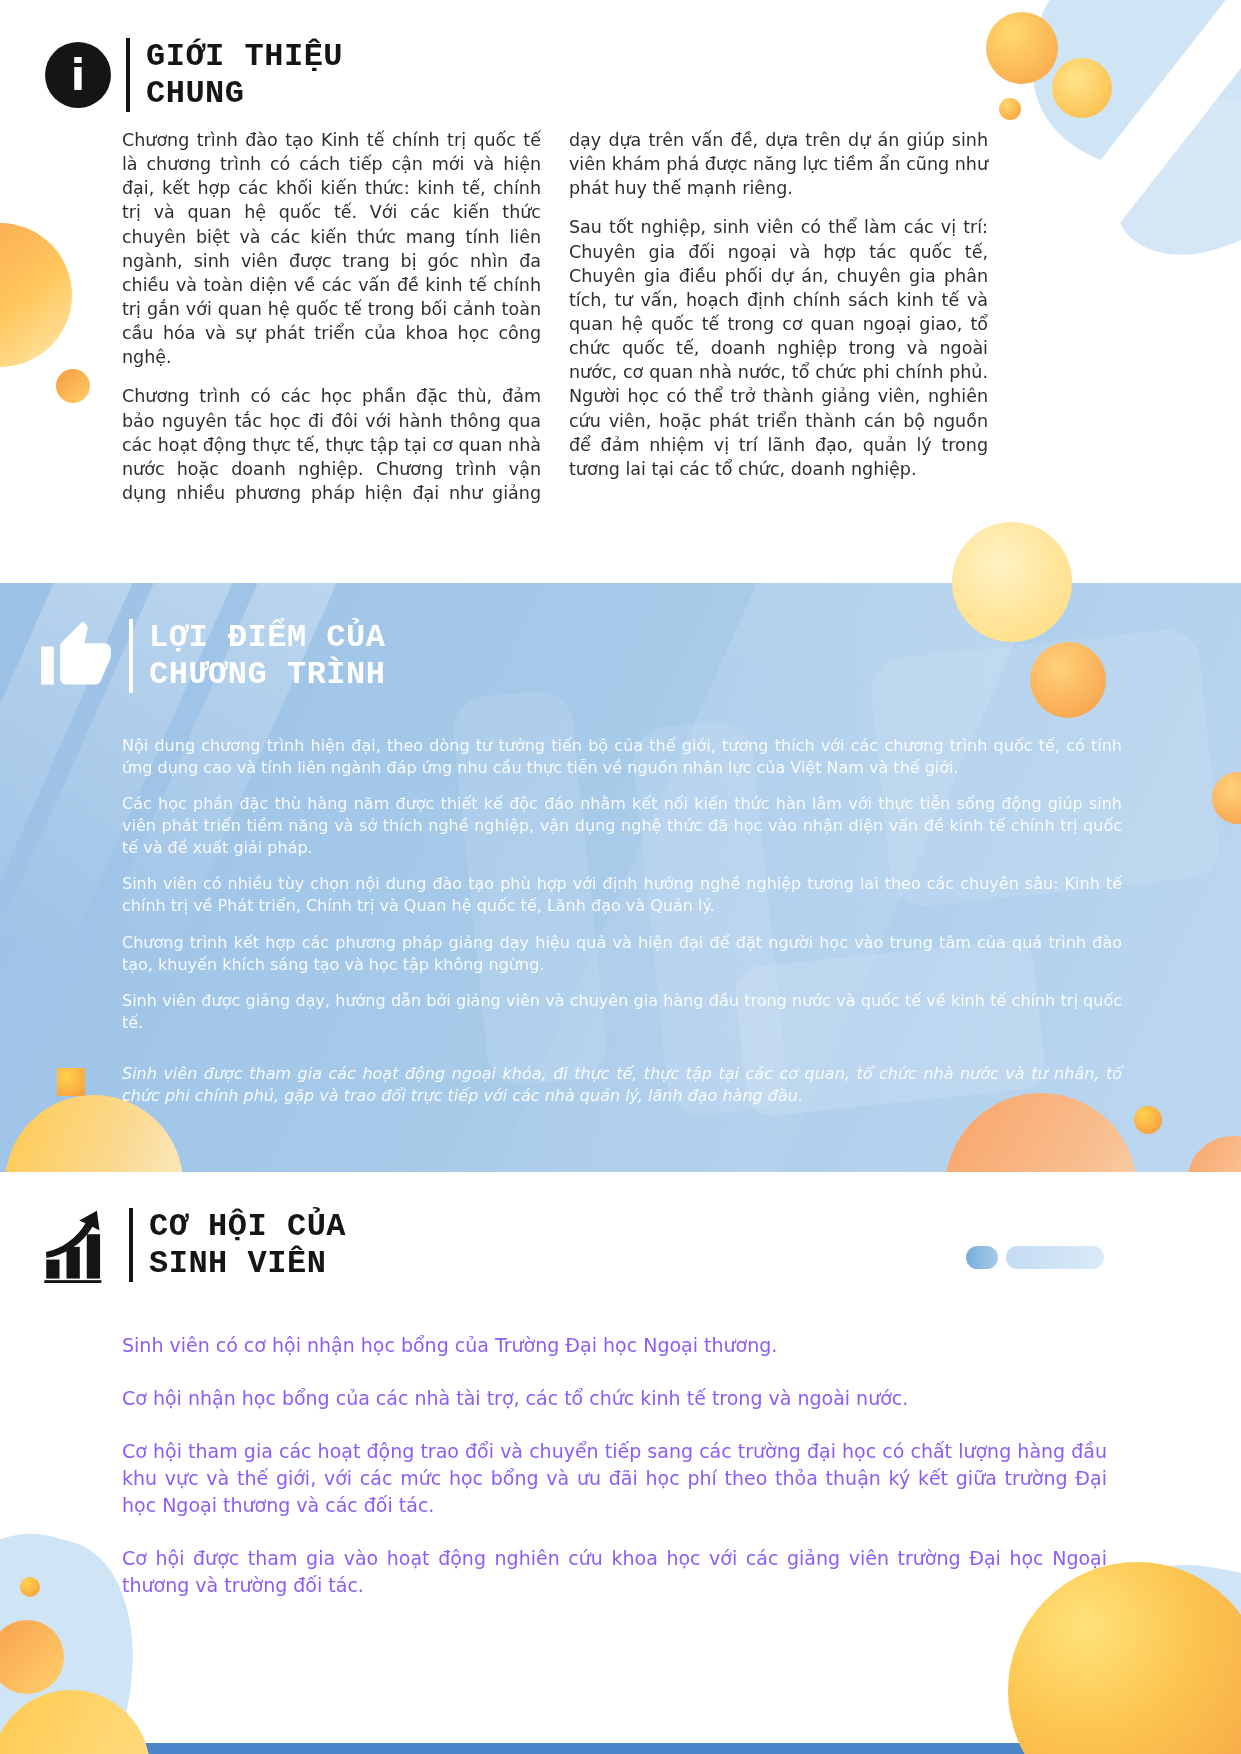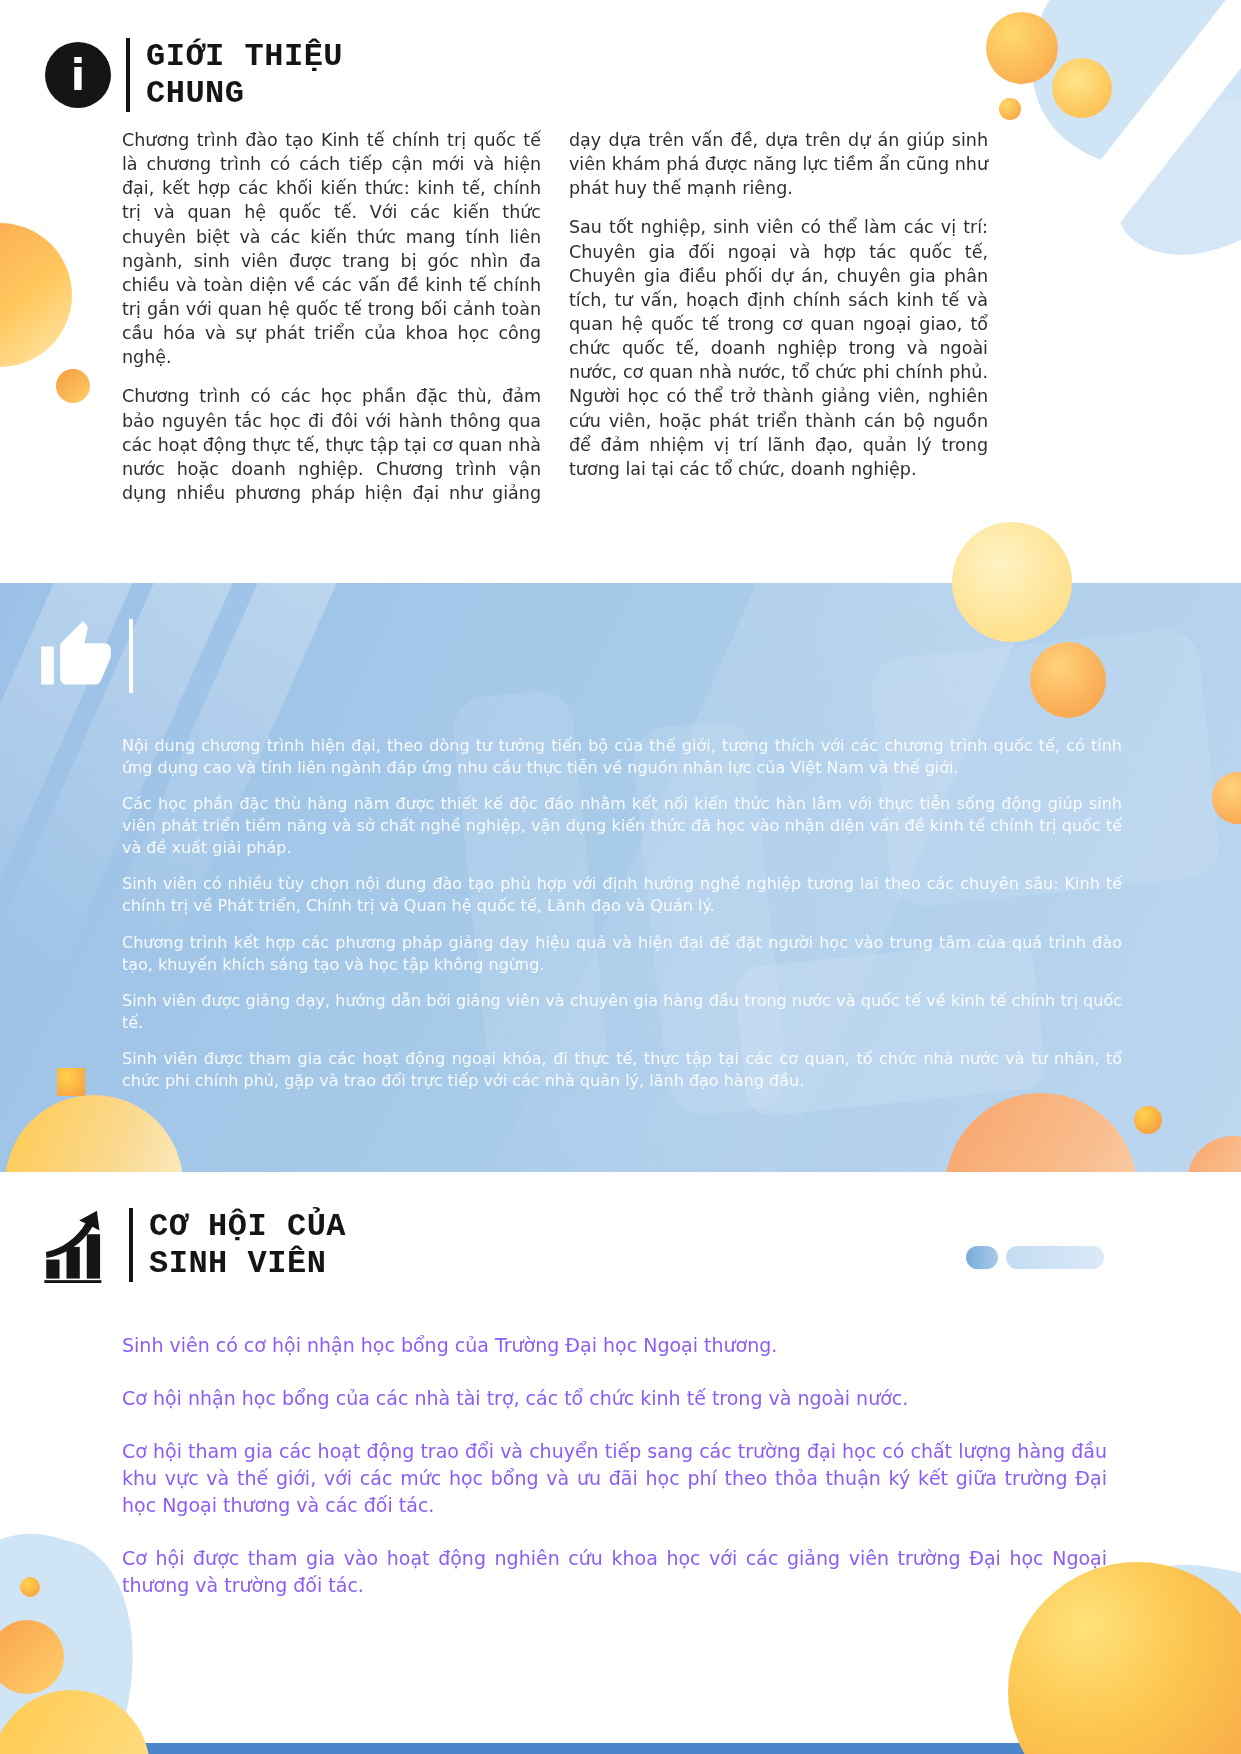--- a/index.html
+++ b/index.html
@@ -40,21 +40,21 @@
     font-size:17.5px; line-height:1.38; text-align:justify; color:#2e2e2e;
   }
   .intro-cols p { margin-bottom:15px; }
 
   
   .benefits-body {
     position:absolute; left:122px; top:152px; width:1000px; z-index:5;
     font-size:16px; line-height:1.38; text-align:justify; color:rgba(255,255,255,.92);
   }
   .benefits-body p { margin-bottom:14px; }
-  .benefits-body p:last-child { margin-top:14px; }
+  .benefits-body p:last-child { margin-top:29px;font-style:italic; }
 
   
   .opps-list {
     position:absolute; left:122px; top:160px; width:985px; z-index:5;
     font-size:19px; line-height:1.42; text-align:justify; color:#8b5cf6;
   }
   .opps-list p { margin-bottom:26px; }
 
   
   .deco { position:absolute; pointer-events:none; }
@@ -172,25 +172,29 @@
     <div class="deco circ-m"></div>
     <div class="deco circ-n"></div>
 
     <div class="sec-head" style="left:38px; top:30px;">
       <div class="icon-plain">
         <svg viewBox="0 0 24 24" aria-hidden="true">
           <path fill="#ffffff" d="M1 21h4V9H1v12zM23 10c0-1.1-.9-2-2-2h-6.31l.95-4.57.03-.32c0-.41-.17-.79-.44-1.06L14.17 1 7.59 7.59C7.22 7.95 7 8.45 7 9v10c0 1.1.9 2 2 2h9c.83 0 1.54-.5 1.84-1.22l3.02-7.05c.09-.23.14-.47.14-.73v-2z"></path>
         </svg>
       </div>
       <div class="head-divider light"></div>
+      <h2 class="sec-title light">
+        <span>LỢI ĐIỂM CỦA</span>
+        <span>CHƯƠNG TRÌNH</span>
+      </h2>
     </div>
 
     <div class="benefits-body">
       <p>Nội dung chương trình hiện đại, theo dòng tư tưởng tiến bộ của thế giới, tương thích với các chương trình quốc tế, có tính ứng dụng cao và tính liên ngành đáp ứng nhu cầu thực tiễn về nguồn nhân lực của Việt Nam và thế giới.</p>
-      <p>Các học phần đặc thù hàng năm được thiết kế độc đáo nhằm kết nối kiến thức hàn lâm với thực tiễn sống động giúp sinh viên phát triển tiềm năng và sở chất nghề nghiệp, vận dụng kiến thức đã học vào nhận diện vấn đề kinh tế chính trị quốc tế và đề xuất giải pháp.</p>
+      <p>Các học phần đặc thù hàng năm được thiết kế độc đáo nhằm kết nối kiến thức hàn lâm với thực tiễn sống động giúp sinh viên phát triển tiềm năng và sở thích nghề nghiệp, vận dụng nghệ thức đã học vào nhận diện vấn đề kinh tế chính trị quốc tế và đề xuất giải pháp.</p>
       <p>Sinh viên có nhiều tùy chọn nội dung đào tạo phù hợp với định hướng nghề nghiệp tương lai theo các chuyên sâu: Kinh tế chính trị về Phát triển, Chính trị và Quan hệ quốc tế, Lãnh đạo và Quản lý.</p>
       <p>Chương trình kết hợp các phương pháp giảng dạy hiệu quả và hiện đại để đặt người học vào trung tâm của quá trình đào tạo, khuyến khích sáng tạo và học tập không ngừng.</p>
       <p>Sinh viên được giảng dạy, hướng dẫn bởi giảng viên và chuyên gia hàng đầu trong nước và quốc tế về kinh tế chính trị quốc tế.</p>
       <p>Sinh viên được tham gia các hoạt động ngoại khóa, đi thực tế, thực tập tại các cơ quan, tổ chức nhà nước và tư nhân, tổ chức phi chính phủ, gặp và trao đổi trực tiếp với các nhà quản lý, lãnh đạo hàng đầu.</p>
     </div>
   </section>
 
   <section class="sec sec-opps">
     <div class="sec-head" style="left:38px; top:30px;">
       <div class="icon-plain">

